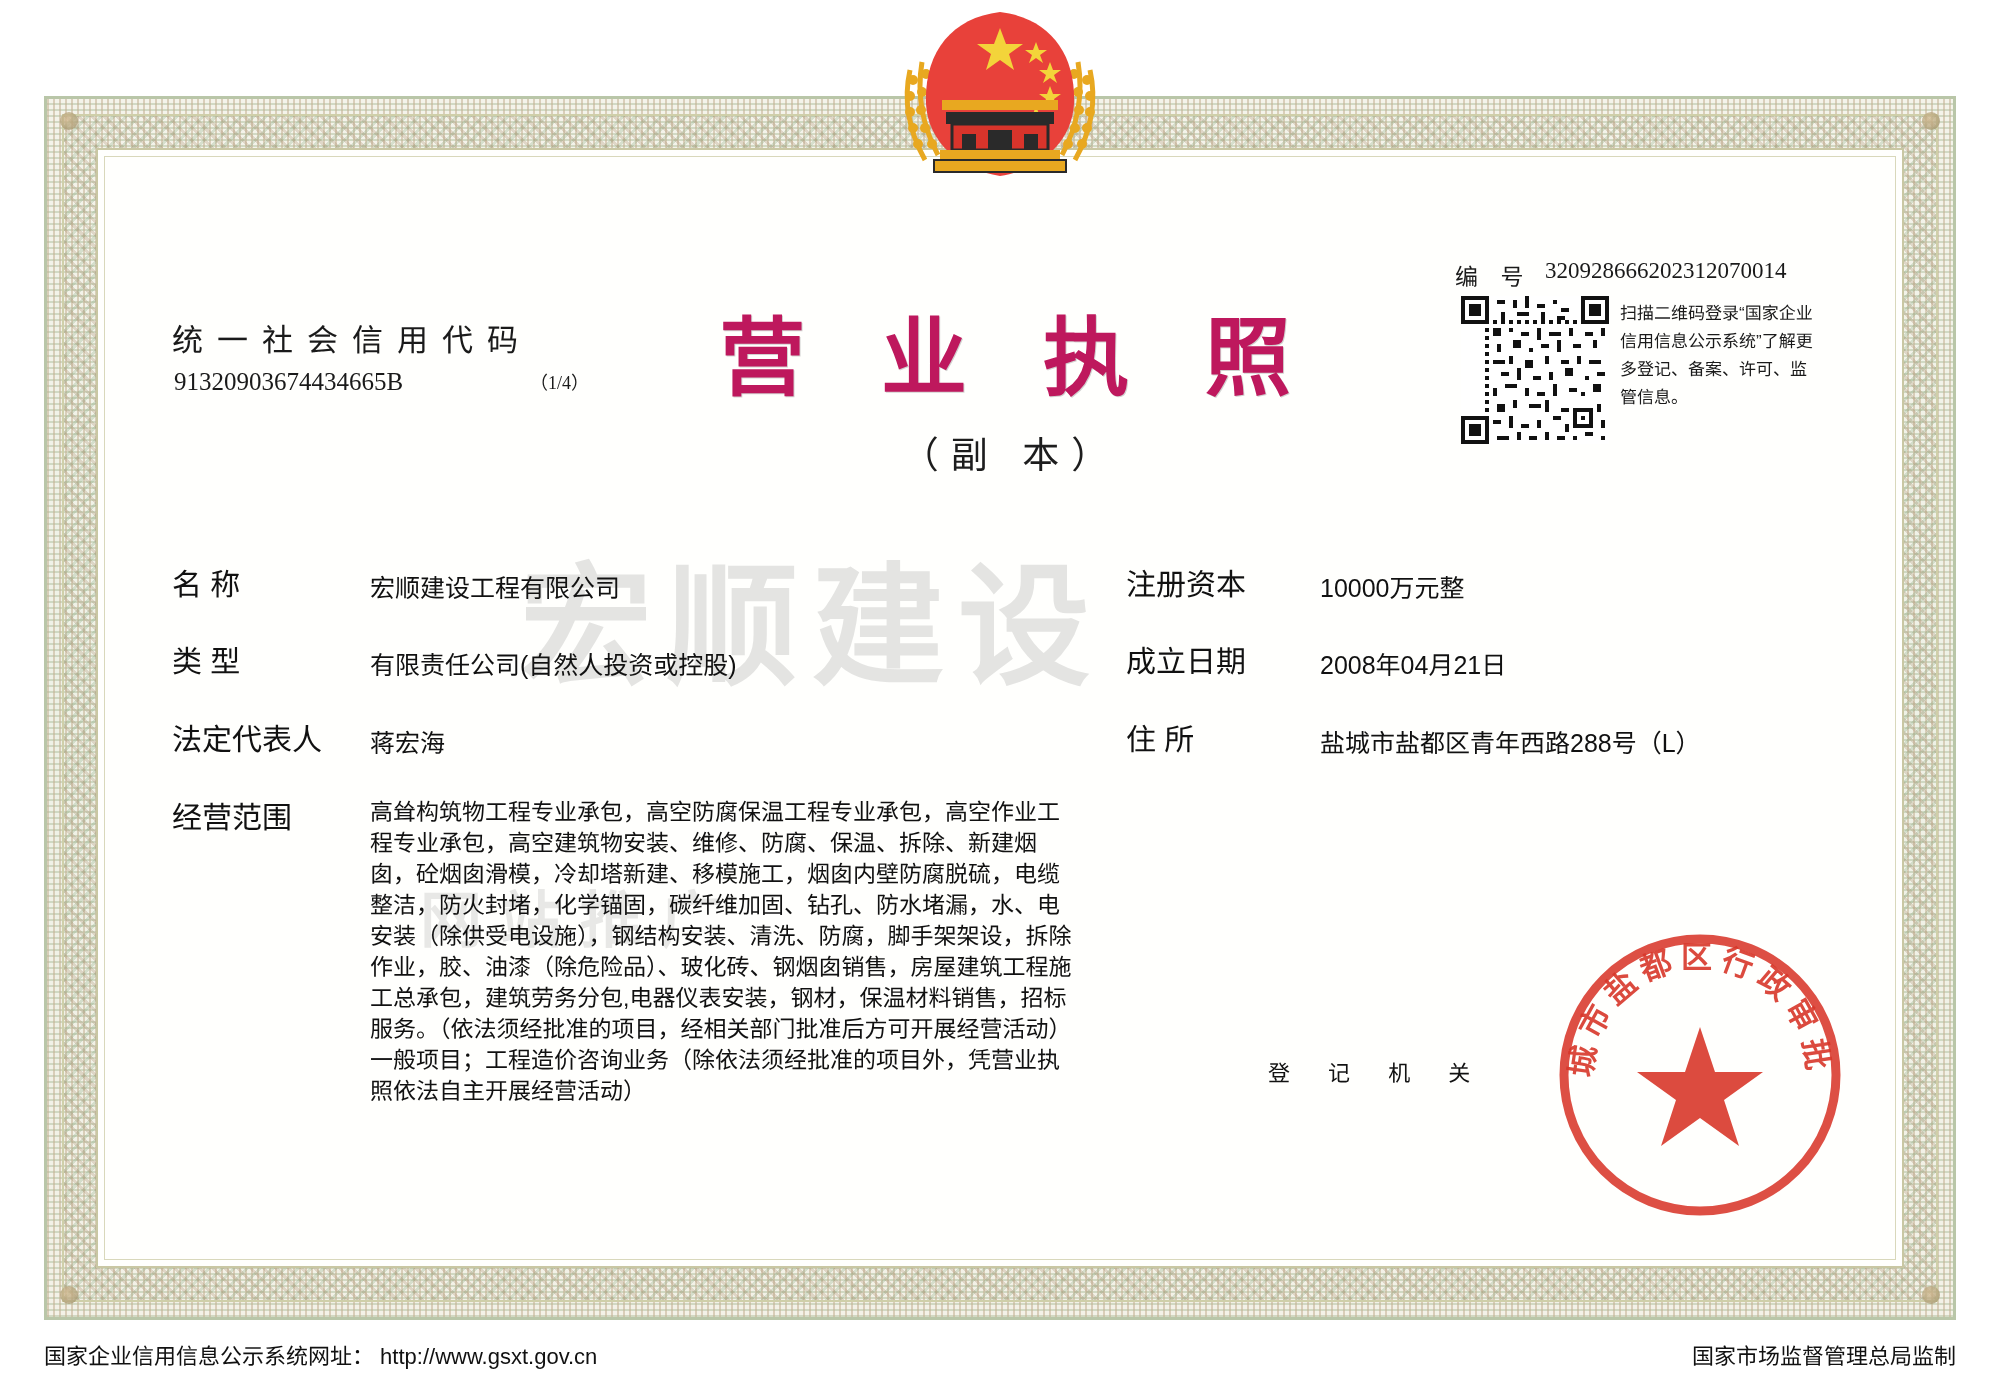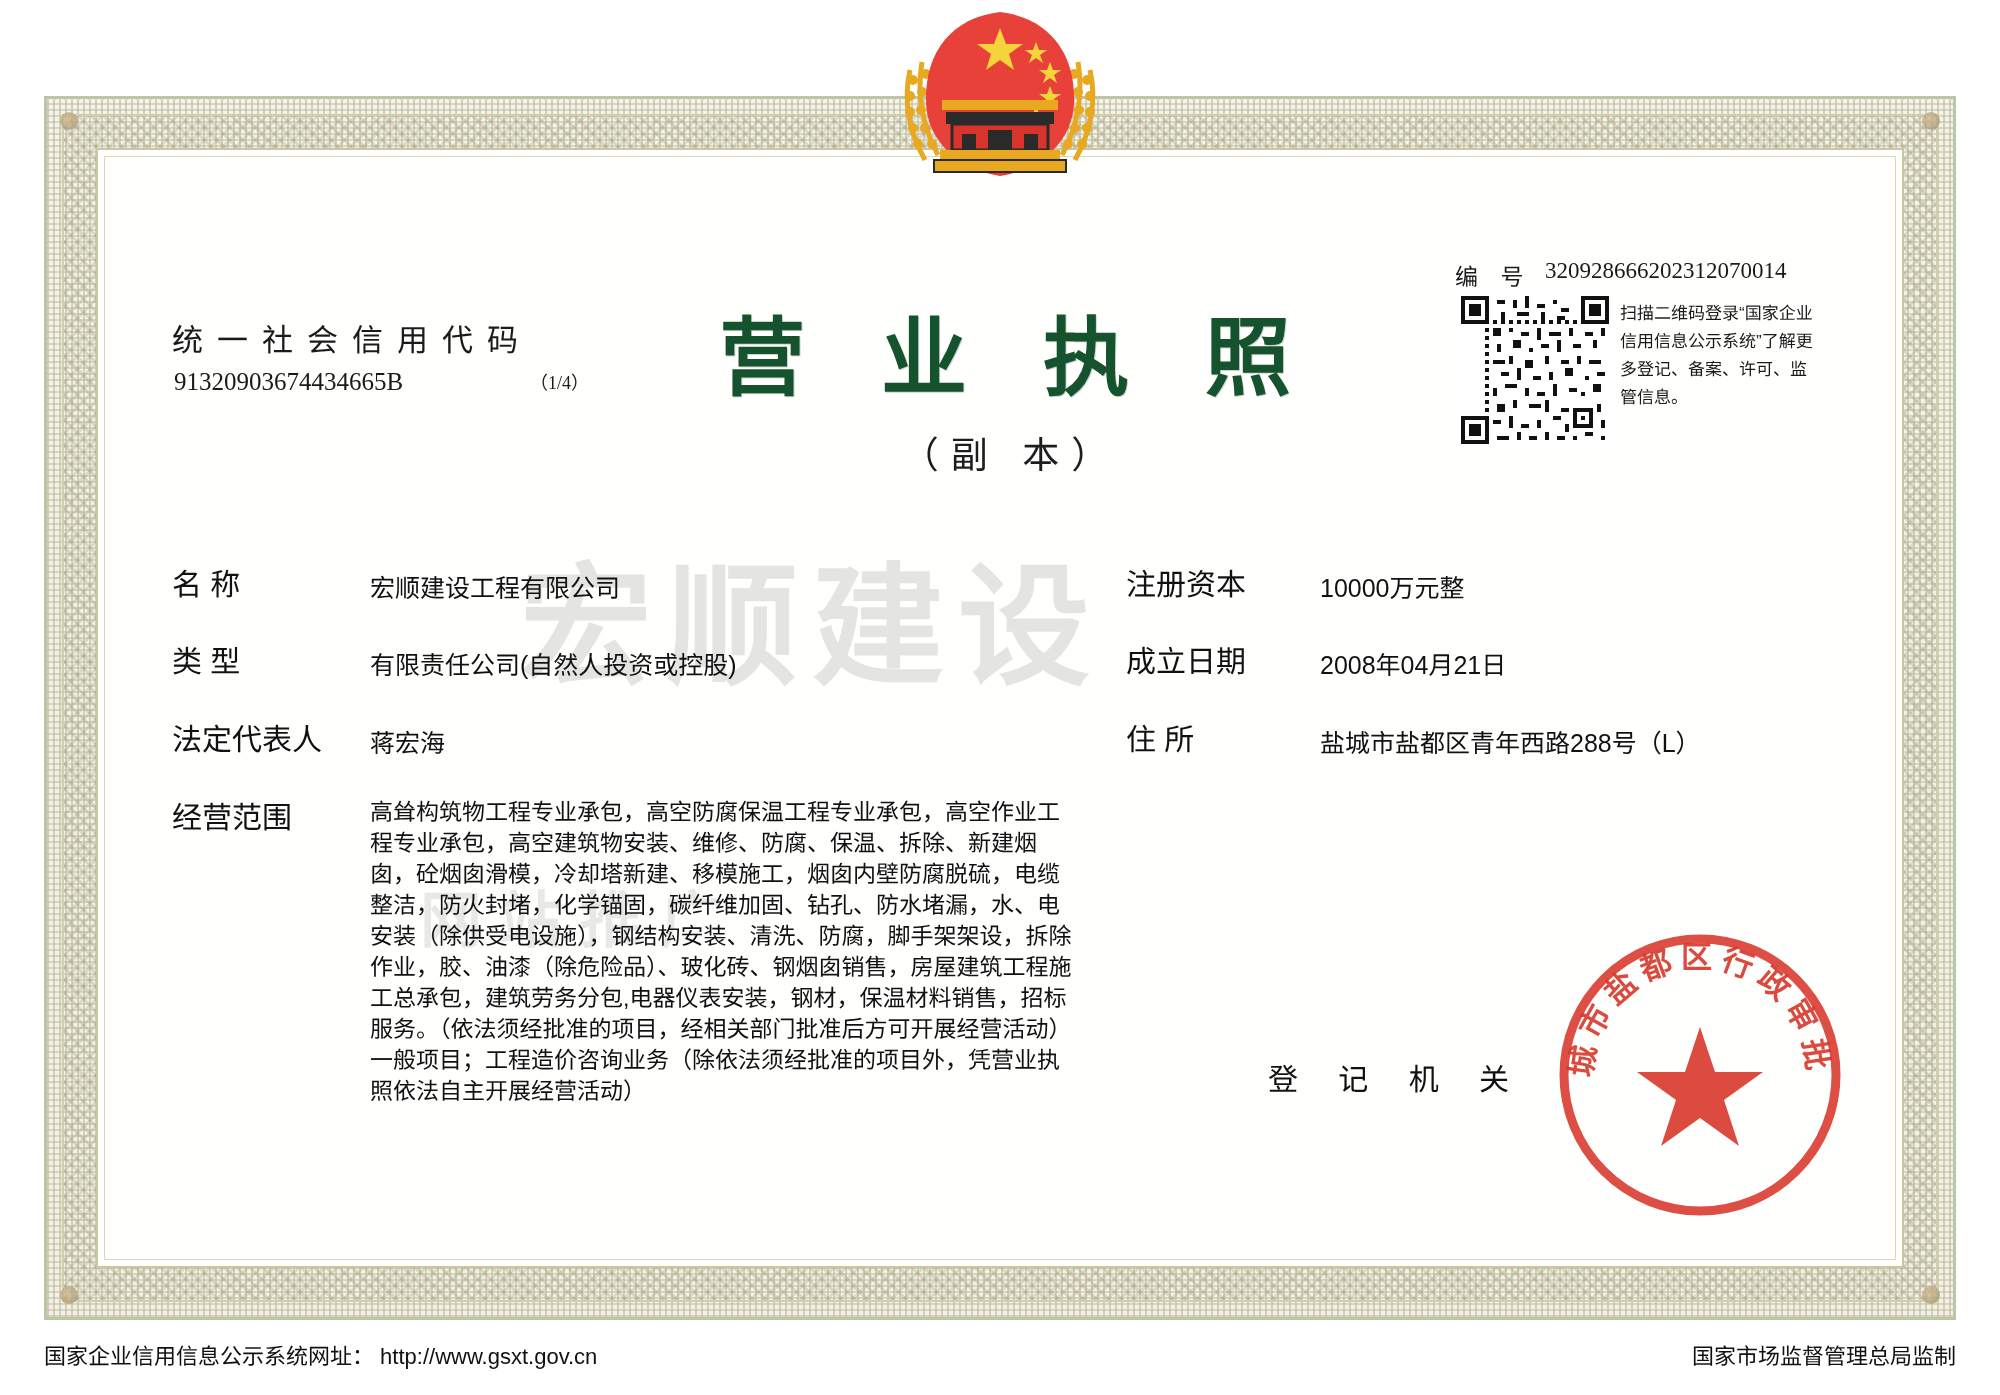--- a/index.html
+++ b/index.html
@@ -126,21 +126,21 @@
   .main-title {
     position: absolute;
     left: 690px;
     top: 288px;
     width: 630px;
     text-align: center;
     font-size: 86px;
     font-weight: bold;
     letter-spacing: 26px;
     text-indent: 26px;
-    color: #14532d;
+    color: #be185d;
     font-family: "Liberation Sans", "DejaVu Sans", sans-serif;
     text-shadow: 1px 1px 0 rgba(0,0,0,0.18);
     white-space: nowrap;
   }
   .sub-title {
     position: absolute;
     left: 690px;
     top: 425px;
     width: 630px;
     text-align: center;
@@ -243,21 +243,21 @@
     color: #111;
     font-family: "Liberation Sans", "DejaVu Sans", sans-serif;
     letter-spacing: 0px;
   }
 
   
   .reg-label {
     position: absolute;
     left: 1268px;
     top: 1055px;
-    font-size: 30px;
+    font-size: 22px;
     letter-spacing: 16px;
     color: #111;
     font-family: "Liberation Sans", "DejaVu Sans", sans-serif;
     white-space: nowrap;
   }
   .seal {
     position: absolute;
     left: 1555px;
     top: 930px;
     width: 290px;

